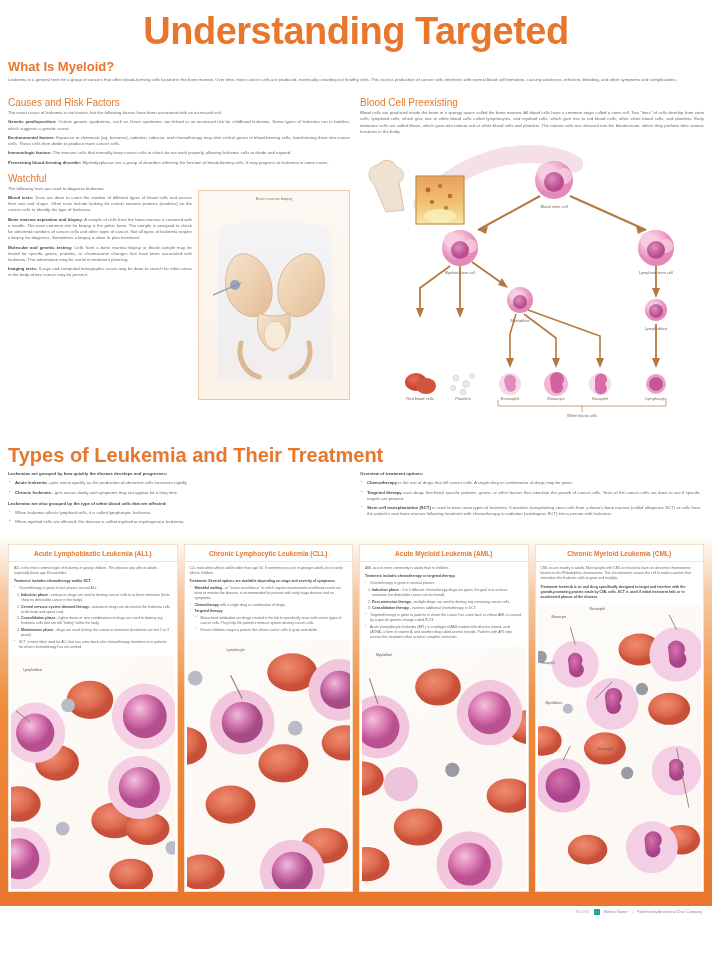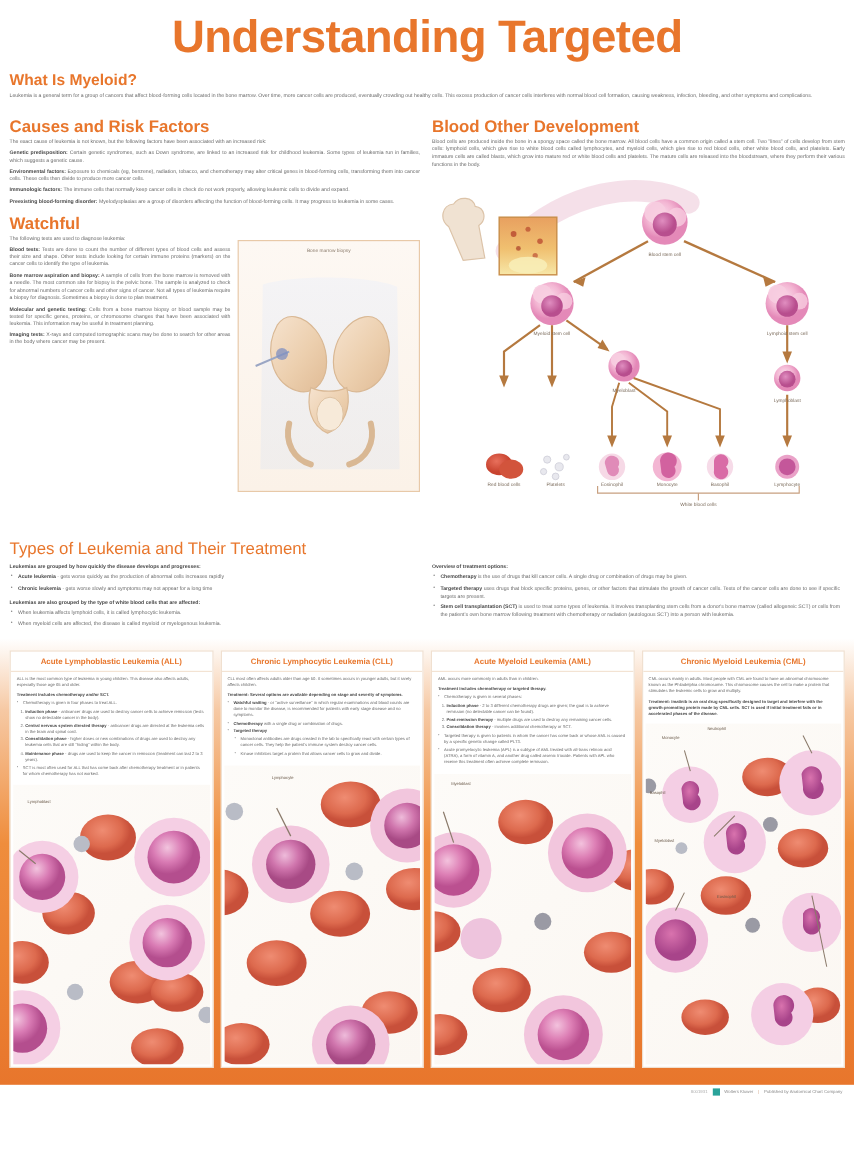--- a/index.html
+++ b/index.html
@@ -24,22 +24,22 @@
 
   
   h2.sect-head {
     color: #e8762c;
     font-size: 13px;
     font-weight: bold;
     margin: 0 0 3px 0;
   }
   h3.sub-head {
     color: #e8762c;
-    font-size: 14px;
-    font-weight: bold;
+    font-size: 10px;
+    font-weight: normal;
     margin: 7px 0 2px 0;
   }
   p.body, li.body {
     font-size: 4.3px;
     line-height: 1.45;
     color: #6b6b6b;
     text-align: justify;
     margin-bottom: 3px;
   }
   p.body b, li.body b { color: #4a4a4a; }
@@ -80,21 +80,21 @@
     position: absolute;
     font-size: 4px;
     color: #7a6a5a;
     white-space: nowrap;
     transform: translateX(-50%);
   }
 
   
   .types-wrap { padding: 6px 8px 0 8px; }
   .types-head {
-    color: #e8762c; font-size: 14px; font-weight: normal; margin-bottom: 4px;
+    color: #e8762c; font-size: 20px; font-weight: bold; margin-bottom: 4px;
   }
   .types-cols { display: flex; gap: 12px; }
   .types-col { width: 340px; }
   ul.tight { list-style: none; }
   ul.tight > li { position: relative; padding-left: 7px; }
   ul.tight > li:before {
     content: "•"; position: absolute; left: 1px; top: -1px; color:#8a8a8a;
   }
 
   
@@ -210,21 +210,21 @@
     </div>
 
     <p class="body">The following tests are used to diagnose leukemia:</p>
     <p class="body"><b>Blood tests:</b><span> Tests are done to count the number of different types of blood cells and assess their size and shape. Other tests include looking for certain immune proteins (markers) on the cancer cells to identify the type of leukemia.</span></p>
     <p class="body"><b>Bone marrow aspiration and biopsy:</b><span> A sample of cells from the bone marrow is removed with a needle. The most common site for biopsy is the pelvic bone. The sample is analyzed to check for abnormal numbers of cancer cells and other signs of cancer. Not all types of leukemia require a biopsy for diagnosis. Sometimes a biopsy is done to plan treatment.</span></p>
     <p class="body"><b>Molecular and genetic testing:</b><span> Cells from a bone marrow biopsy or blood sample may be tested for specific genes, proteins, or chromosome changes that have been associated with leukemia. This information may be useful in treatment planning.</span></p>
     <p class="body"><b>Imaging tests:</b><span> X-rays and computed tomographic scans may be done to search for other areas in the body where cancer may be present.</span></p>
   </div>
 
   <div class="col-right">
-    <h3 class="sub-head">Blood Other Development</h3>
+    <h3 class="sub-head">Blood Cell Preexisting</h3>
     <p class="body">Blood cells are produced inside the bone in a spongy space called the bone marrow. All blood cells have a common origin called a stem cell. Two "lines" of cells develop from stem cells: lymphoid cells, which give rise to white blood cells called lymphocytes, and myeloid cells, which give rise to red blood cells, other white blood cells, and platelets. Early immature cells are called blasts, which grow into mature red or white blood cells and platelets. The mature cells are released into the bloodstream, where they perform their various functions in the body.</p>
 
     <div class="bcd-diagram">
       <svg width="344" height="300" viewBox="0 0 344 300">
         <defs>
           <radialGradient id="cellg" cx="40%" cy="35%">
             <stop offset="0%" stop-color="#fbe2ee"></stop>
               <stop offset="60%" stop-color="#f3b6d3"></stop>
               <stop offset="100%" stop-color="#e489b8"></stop>
           </radialGradient>

